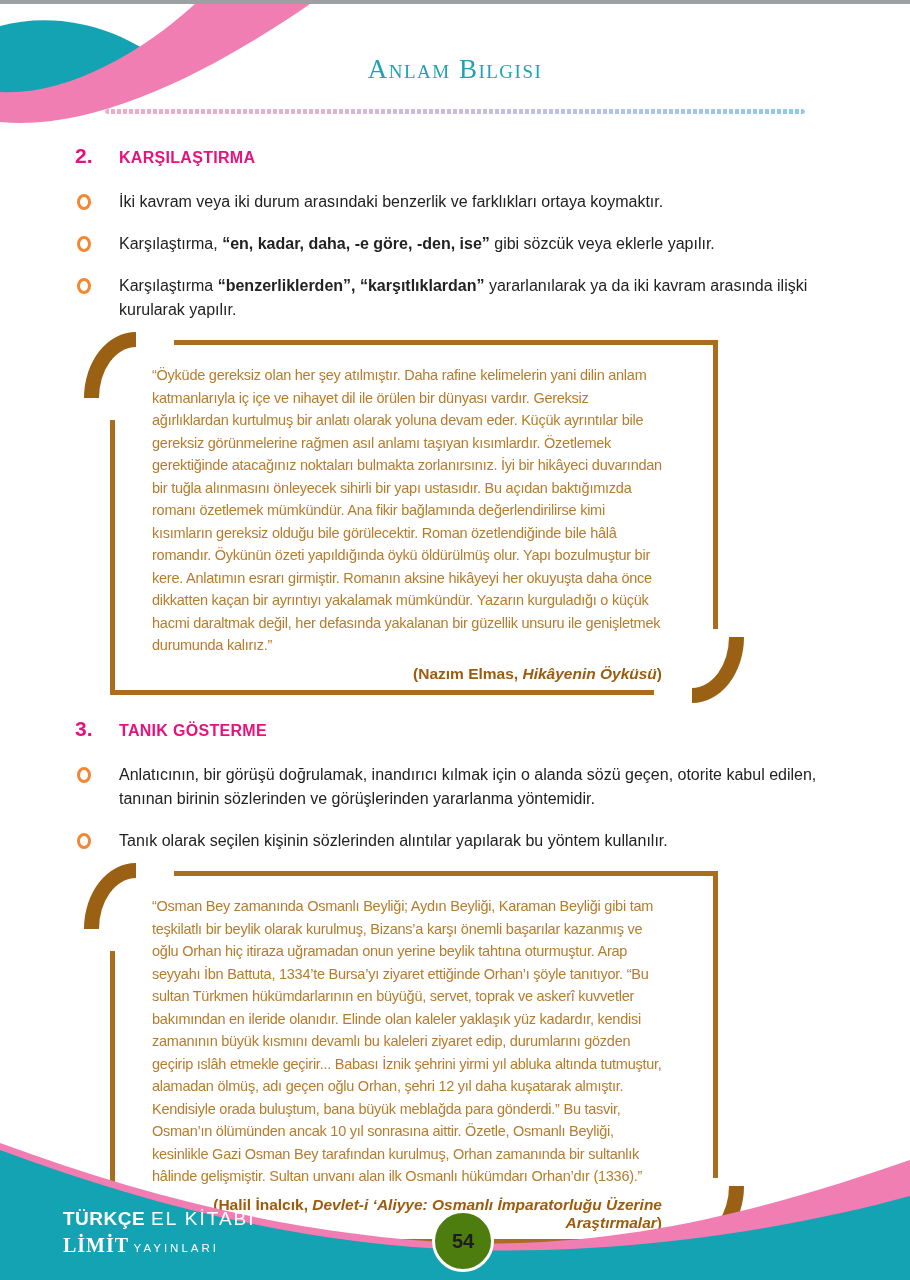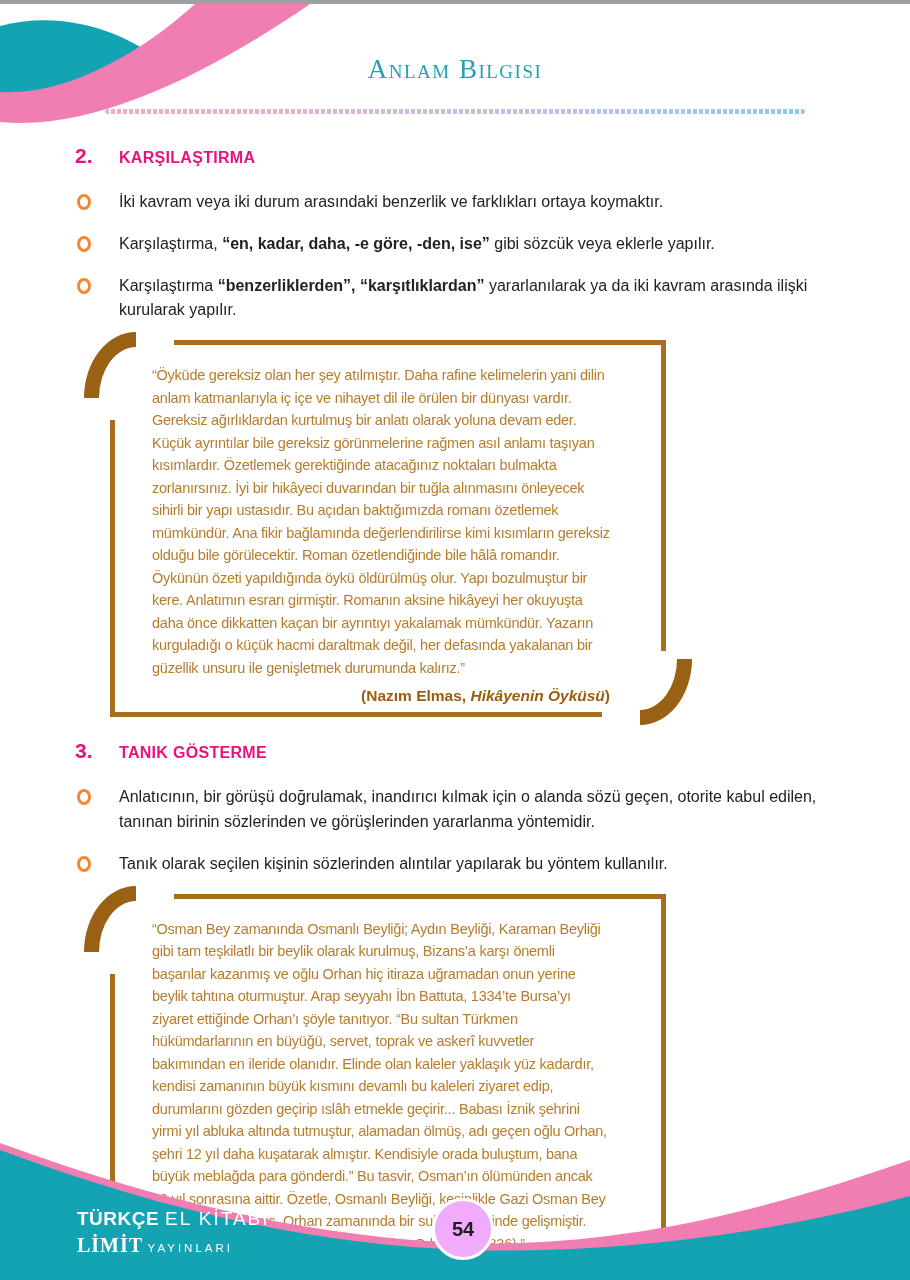--- a/index.html
+++ b/index.html
@@ -28,48 +28,48 @@
   .sec-3 .sec-head{margin-top:22px;}
 
   ul.bullets{list-style:none;margin:22px 0 0 0;padding:0;}
   ul.bullets li{position:relative;padding-left:44px;margin-bottom:17px;
     font-size:16px;line-height:1.55;color:#232222;}
   ul.bullets li .marker{position:absolute;left:2px;top:4px;width:8px;height:10px;
     border:3px solid #f58634;border-radius:50%;}
   ul.bullets li span.b{font-weight:bold;}
 
   
-  .qbox{position:relative;margin:14px 8px 0 35px;width:556px;box-sizing:border-box;
+  .qbox{position:relative;margin:14px 8px 0 35px;width:608px;box-sizing:border-box;
     padding:24px 56px 12px 42px;}
   .qbox .bar{position:absolute;background:#a96d1f;}
   .qbox .bar.top{top:0;left:64px;right:0;height:5px;}
   .qbox .bar.right{top:0;right:0;bottom:66px;width:5px;}
   .qbox .bar.bottom{bottom:0;left:0;right:64px;height:5px;}
   .qbox .bar.left{left:0;top:80px;bottom:0;width:5px;}
   .qbox .arc{position:absolute;width:52px;height:66px;box-sizing:border-box;}
   .qbox .arc.tl{left:-26px;top:-8px;border-top:15px solid #9a6014;border-left:15px solid #9a6014;
     border-top-left-radius:100% 100%;}
   .qbox .arc.br{right:-26px;bottom:-8px;border-bottom:15px solid #9a6014;border-right:15px solid #9a6014;
     border-bottom-right-radius:100% 100%;}
   .qtext{color:#b67c2c;font-size:14.5px;line-height:22.5px;letter-spacing:-0.25px;
     text-align:left;}
   .qattr{margin-top:8px;text-align:right;color:#9c5c0e;font-weight:bold;font-size:15.5px;}
   .qattr .it{font-style:italic;text-align:right;}
 
   
   .footer{position:absolute;left:0;bottom:0;width:910px;height:140px;}
   .footer svg{position:absolute;left:0;top:0;}
-  .brand{position:absolute;left:77px;top:66px;color:#ffffff;line-height:1.35;}
+  .brand{position:absolute;left:63px;top:66px;color:#ffffff;line-height:1.35;}
   .brand .l1{font-size:19px;letter-spacing:.5px;}
   .brand .l1 .bold{font-weight:800;}
   .brand .l1 .lite{font-weight:400;letter-spacing:2px;}
   .brand .l2 .serif{font-family:"Liberation Serif",serif;font-weight:bold;font-size:20px;letter-spacing:1px;margin-top:20px;}
   .brand .l2 .lite{font-size:11.5px;letter-spacing:3px;}
-  .page-circle{position:absolute;left:432px;top:58px;width:56px;height:56px;border-radius:50%;
-    background:#f0abfc;border:3px solid #ffffff;display:flex;align-items:center;justify-content:center;
+  .page-circle{position:absolute;left:432px;top:70px;width:56px;height:56px;border-radius:50%;
+    background:#4d7c0f;border:3px solid #ffffff;display:flex;align-items:center;justify-content:center;
     font-size:20px;font-weight:bold;color:#1d1d1d;}
 </style>
 </head>
 <body>
 
 <div class="page">
   <div class="top-edge"></div>
 
   <svg class="deco" viewBox="0 0 370 128">
     <path d="M0,22 C60,6 125,24 175,68 C150,98 70,116 0,96 Z" fill="#14a3b3"></path>

